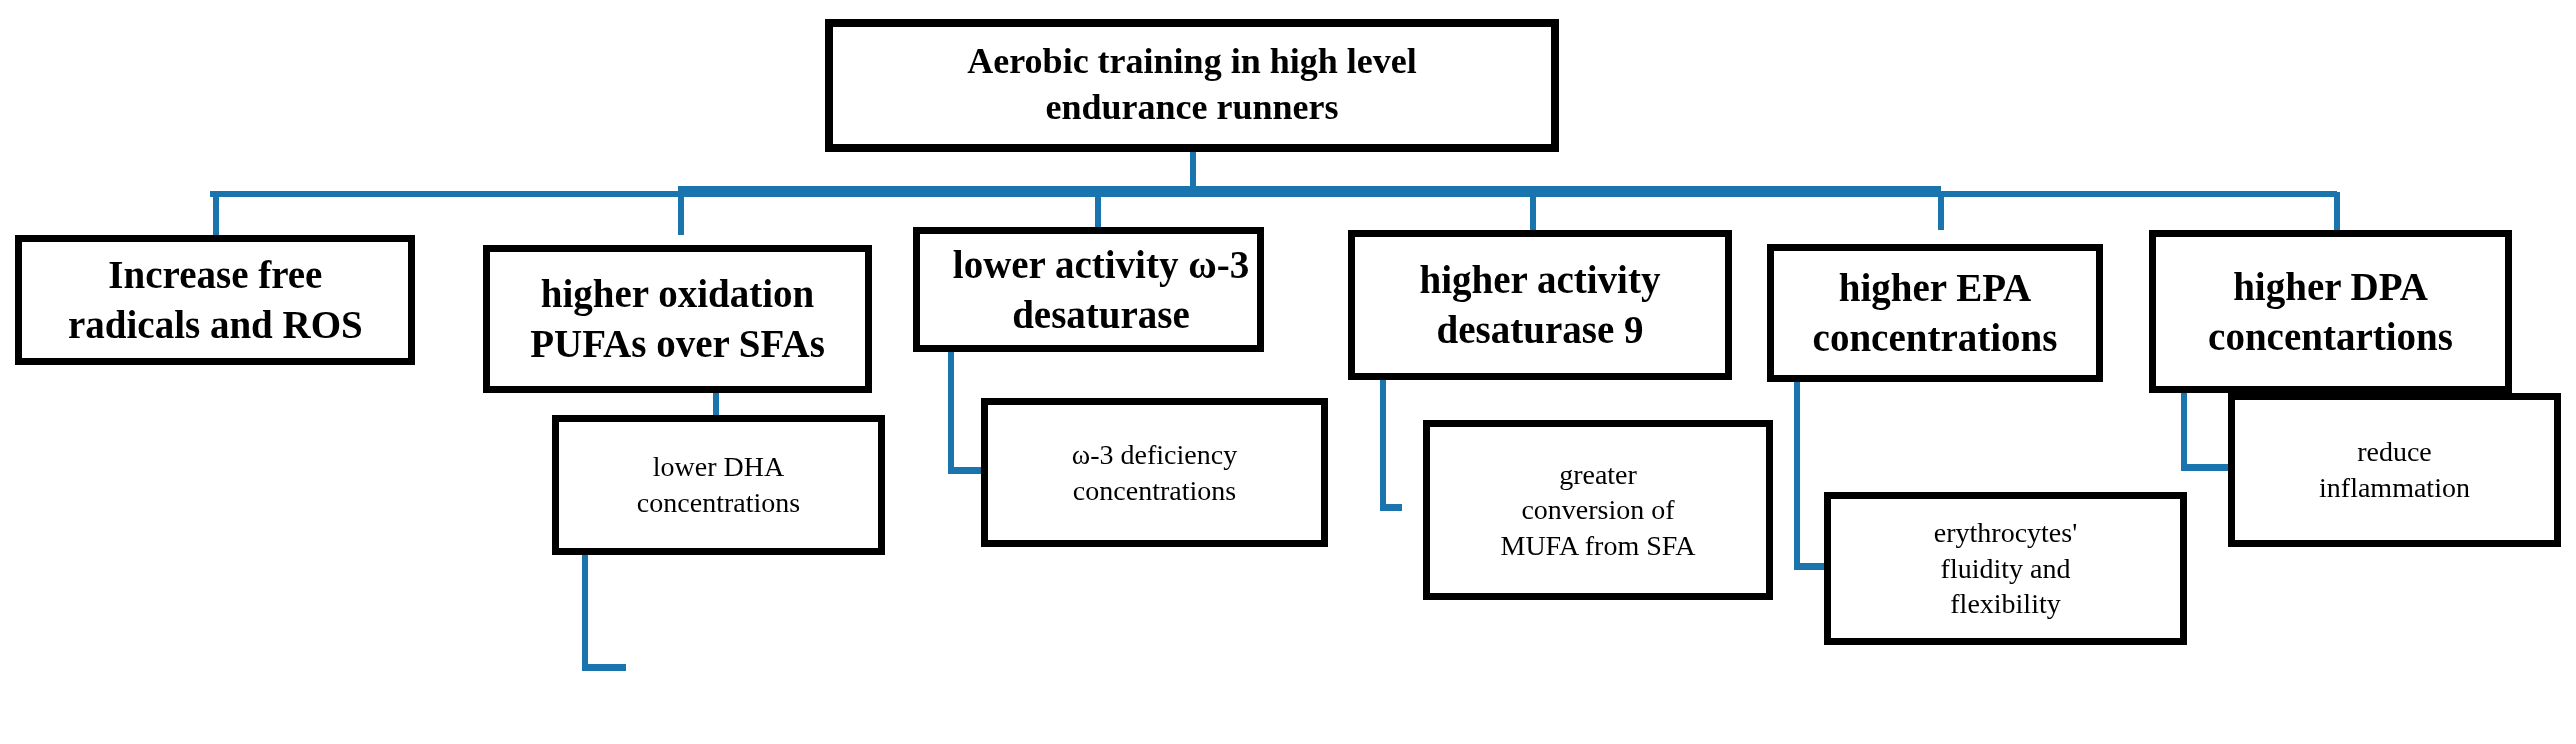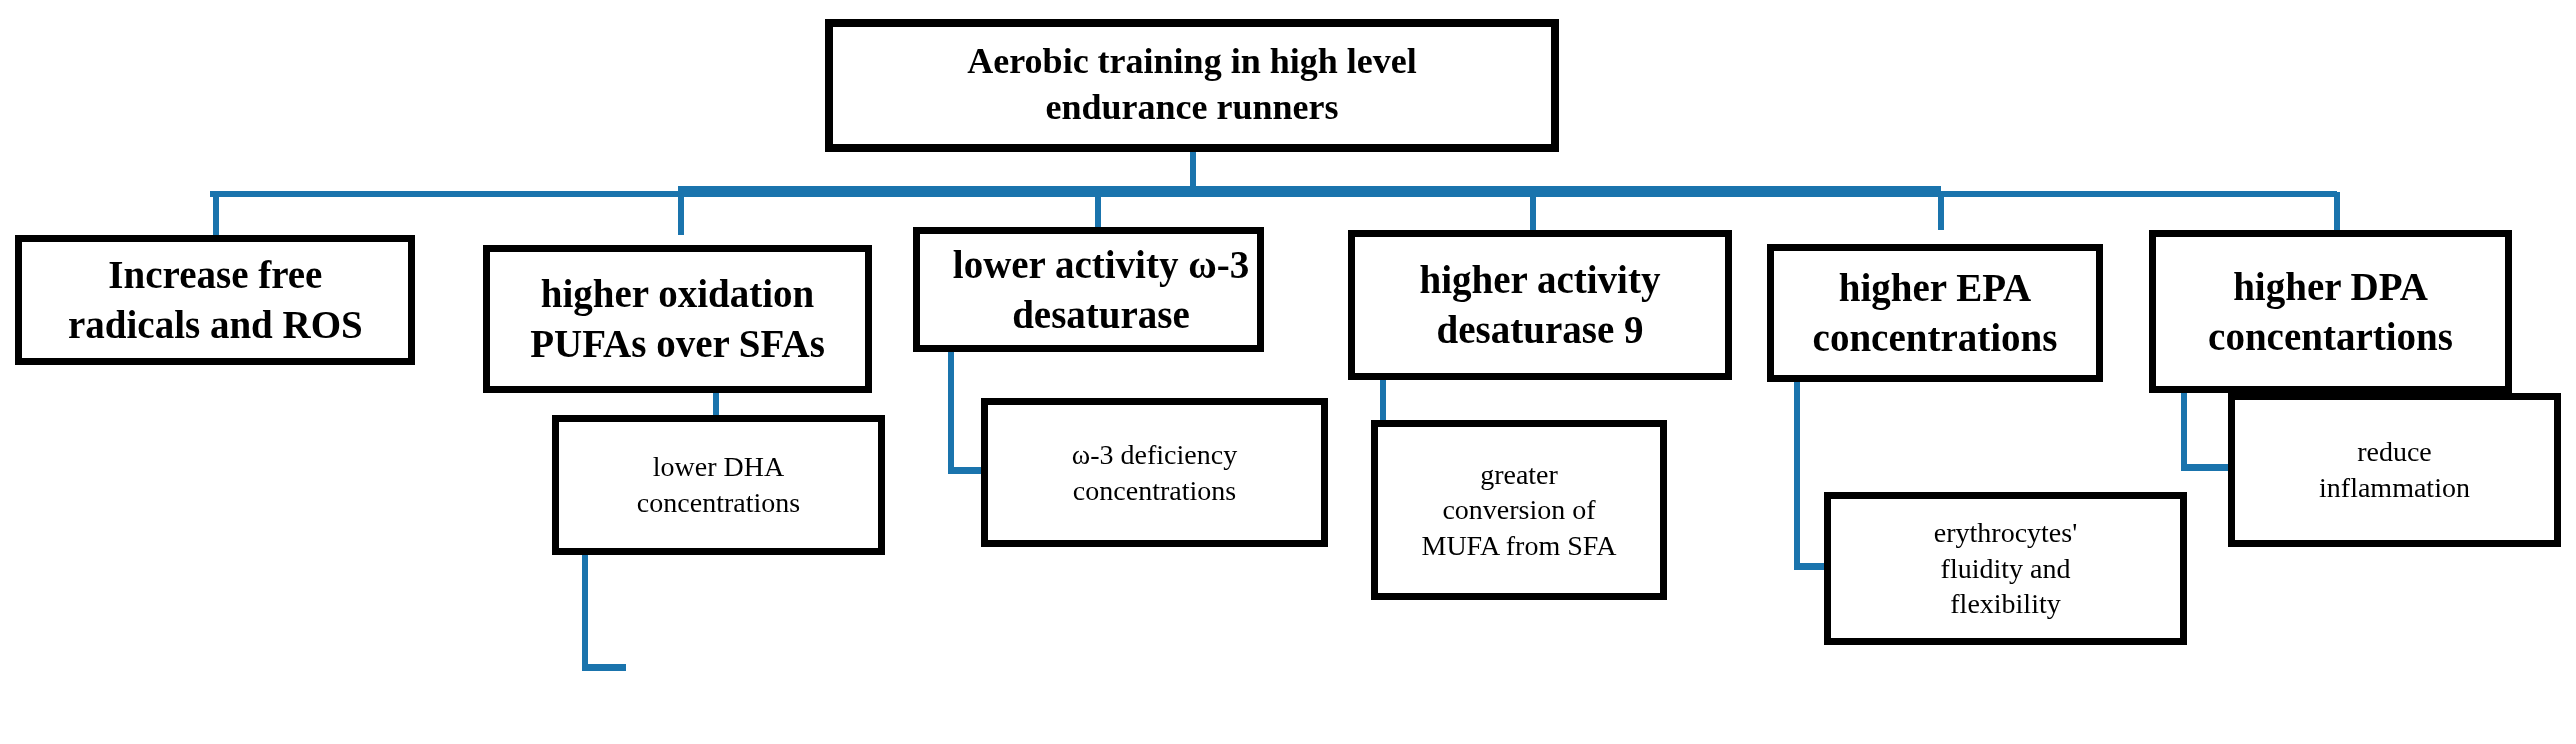--- a/index.html
+++ b/index.html
@@ -46,21 +46,21 @@
   #n-root                { left: 825px; top:  18.5px; width: 734px; height: 133px; border-width: 8.6px; }
   #n-root .label         { font-size: 36px; }
   #n-free-radicals       { left:   15.4px; top: 235px; width:  400px; height: 130px; }
   #n-oxidation           { left:  483px; top: 233px; width:  389px; height: 148px; margin-top: 12px; }
   #n-lower-activity      { left: 913px; top: 227px; width:  351px; height: 125px; padding-left: 25px; }
   #n-higher-activity     { left: 1348px; top: 230px; width:  384px; height: 150px; }
   #n-higher-epa          { left: 1767px; top: 228px; width:  336px; height: 138px; margin-top: 16px; }
   #n-higher-dpa          { left: 2149px; top: 230px; width:  363px; height: 163px; }
   #n-lower-dha           { left:  552px; top: 415px; width:  333px; height: 140px; }
   #n-omega-deficiency    { left: 981px; top: 398px; width:  347px; height: 149px; }
-  #n-greater-conversion  { left: 1371px; top: 420px; width:  296px; height: 180px; }
+  #n-greater-conversion  { left: 1423px; top: 420px; width:  350px; height: 180px; }
   #n-erythrocytes        { left: 1824px; top: 492px; width:  363px; height: 153px; }
   #n-reduce-inflammation { left: 2228px; top: 393px; width:  333px; height: 154px; }
   #n-lipid-peroxidation  { left: 623px; top: 597px; width:  380px; height: 137px; }
   
   #c-trunk-thin   { left:  210px; top: 191px; width: 2127px; height:  5.6px; }
   #c-trunk-thick  { left: 678px; top: 186px; width: 1263px; height: 11px; }
   #c-root-drop    { left: 1190px; top: 150px; width: 6.2px; height: 44px; }
   #c-drop-1       { left:  213px; top: 192px; width: 6.2px; height: 46px; }
   #c-drop-2       { left: 678px; top: 192px; width: 6.2px; height: 43px; }
   #c-drop-3       { left: 1095px; top: 192px; width: 6.2px; height: 37px; }

